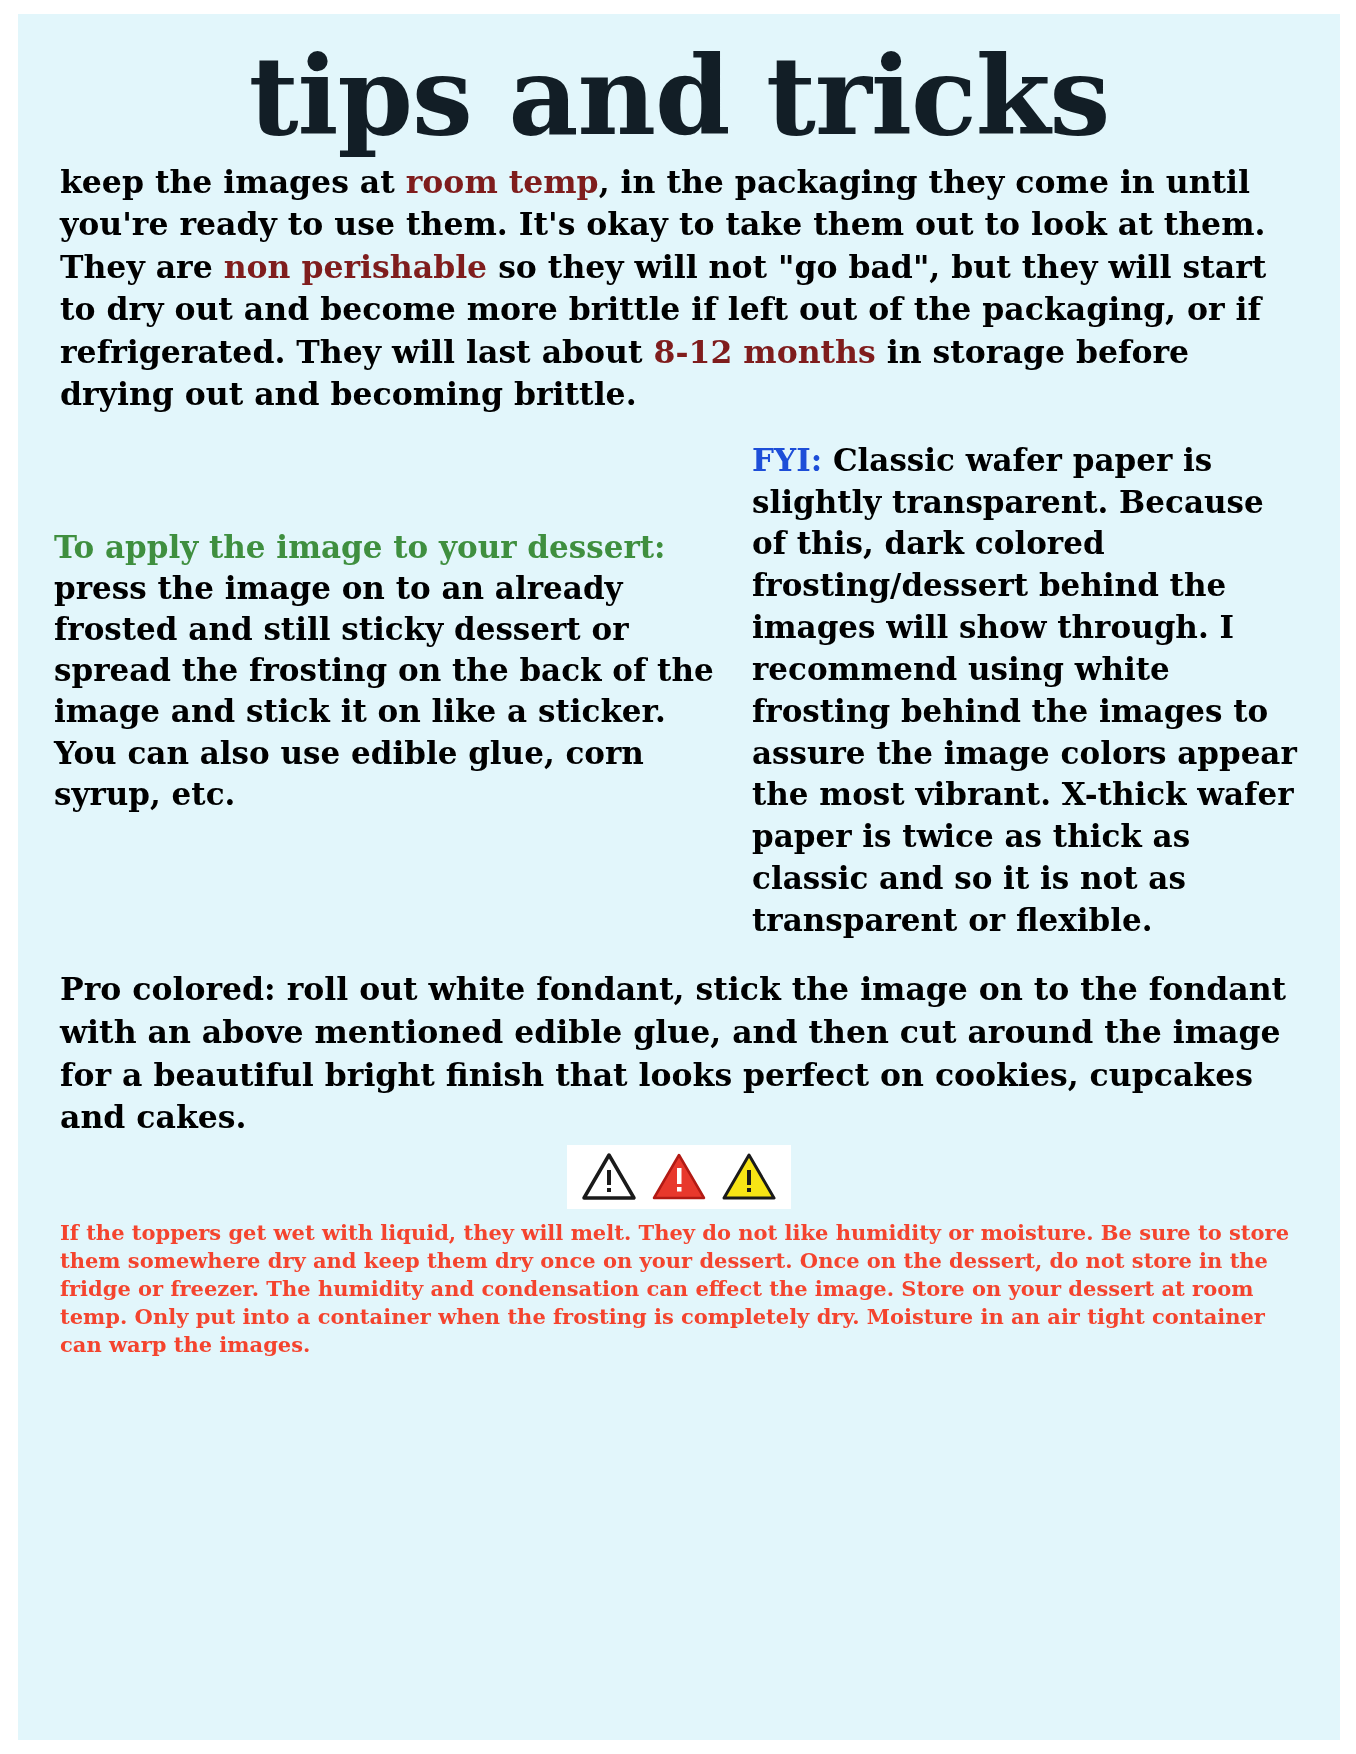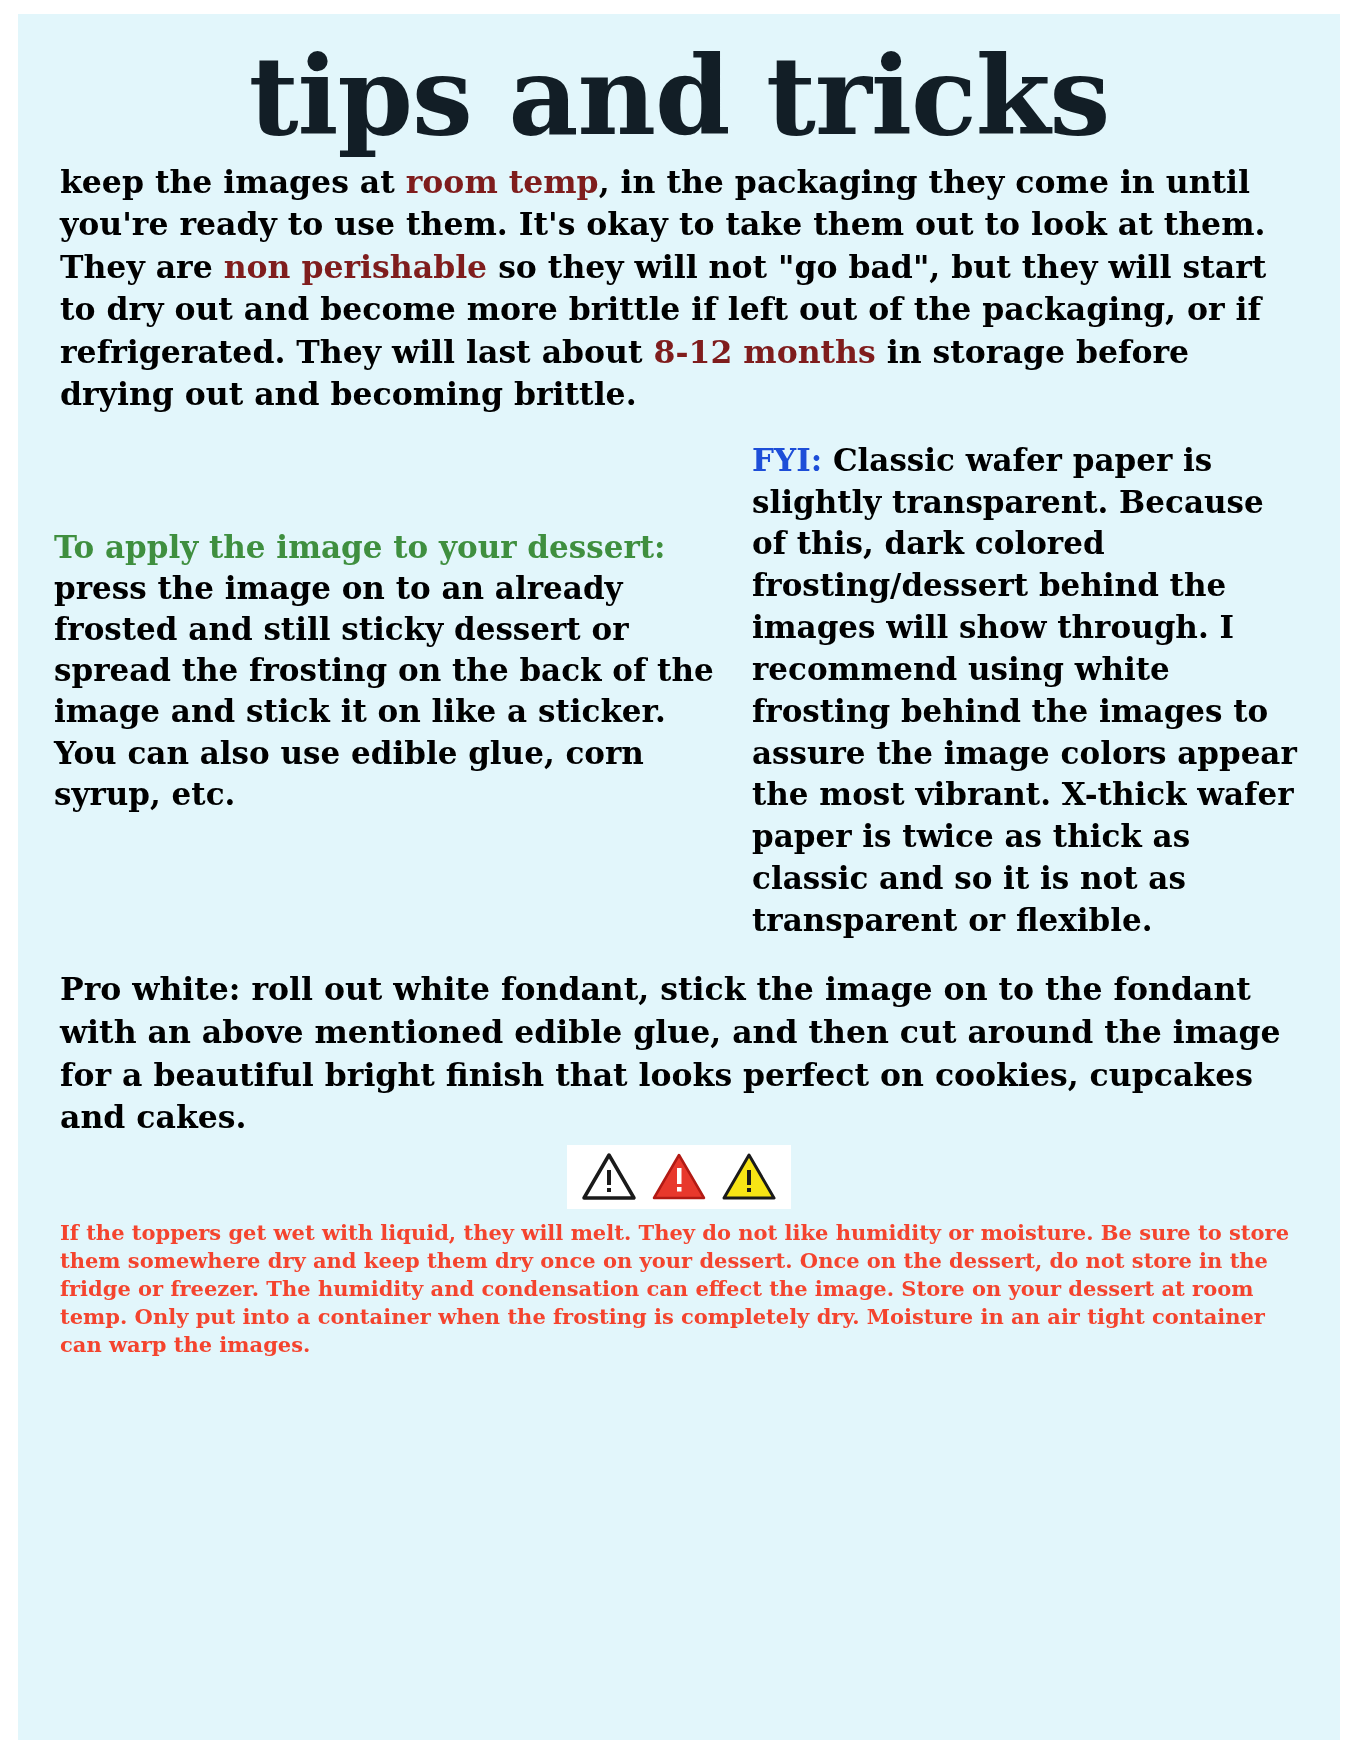--- a/index.html
+++ b/index.html
@@ -117,21 +117,21 @@
       <p class="para block-apply"><span class="green">To apply the image to your dessert:</span><span> press the image on to an already frosted and still sticky dessert or spread the frosting on the back of the image and stick it on like a sticker. You can also use edible glue, corn syrup, etc.</span></p>
 
     </div>
 
     <div class="col-right">
       <p class="para"><span class="magenta">FYI:</span><span> Classic wafer paper is slightly transparent. Because of this, dark colored frosting/dessert behind the images will show through. I recommend using white frosting behind the images to assure the image colors appear the most vibrant. X-thick wafer paper is twice as thick as classic and so it is not as transparent or flexible.</span></p>
     </div>
 
   </div>
 
-  <p class="para pro"><span>Pro white:</span><span class="brown"> roll out white fondant, stick the image on to the fondant with an above mentioned edible glue, and then cut around the image for a beautiful bright finish that looks perfect on cookies, cupcakes and cakes.</span></p>
+  <p class="para pro"><span>Pro colored:</span><span class="brown"> roll out white fondant, stick the image on to the fondant with an above mentioned edible glue, and then cut around the image for a beautiful bright finish that looks perfect on cookies, cupcakes and cakes.</span></p>
 
   <div class="warn-row">
     <div class="warn-box">
       <span>
         <svg width="56" height="52" viewBox="0 0 56 52" aria-hidden="true">
           <path d="M28 4 L53 47 L3 47 Z" fill="#ffffff" stroke="#1a1a1a" stroke-width="3.5" stroke-linejoin="round"></path>
           <rect x="26" y="19" width="4" height="15" fill="#1a1a1a"></rect>
           <rect x="26" y="37" width="4" height="4" fill="#1a1a1a"></rect>
         </svg>
       </span>

